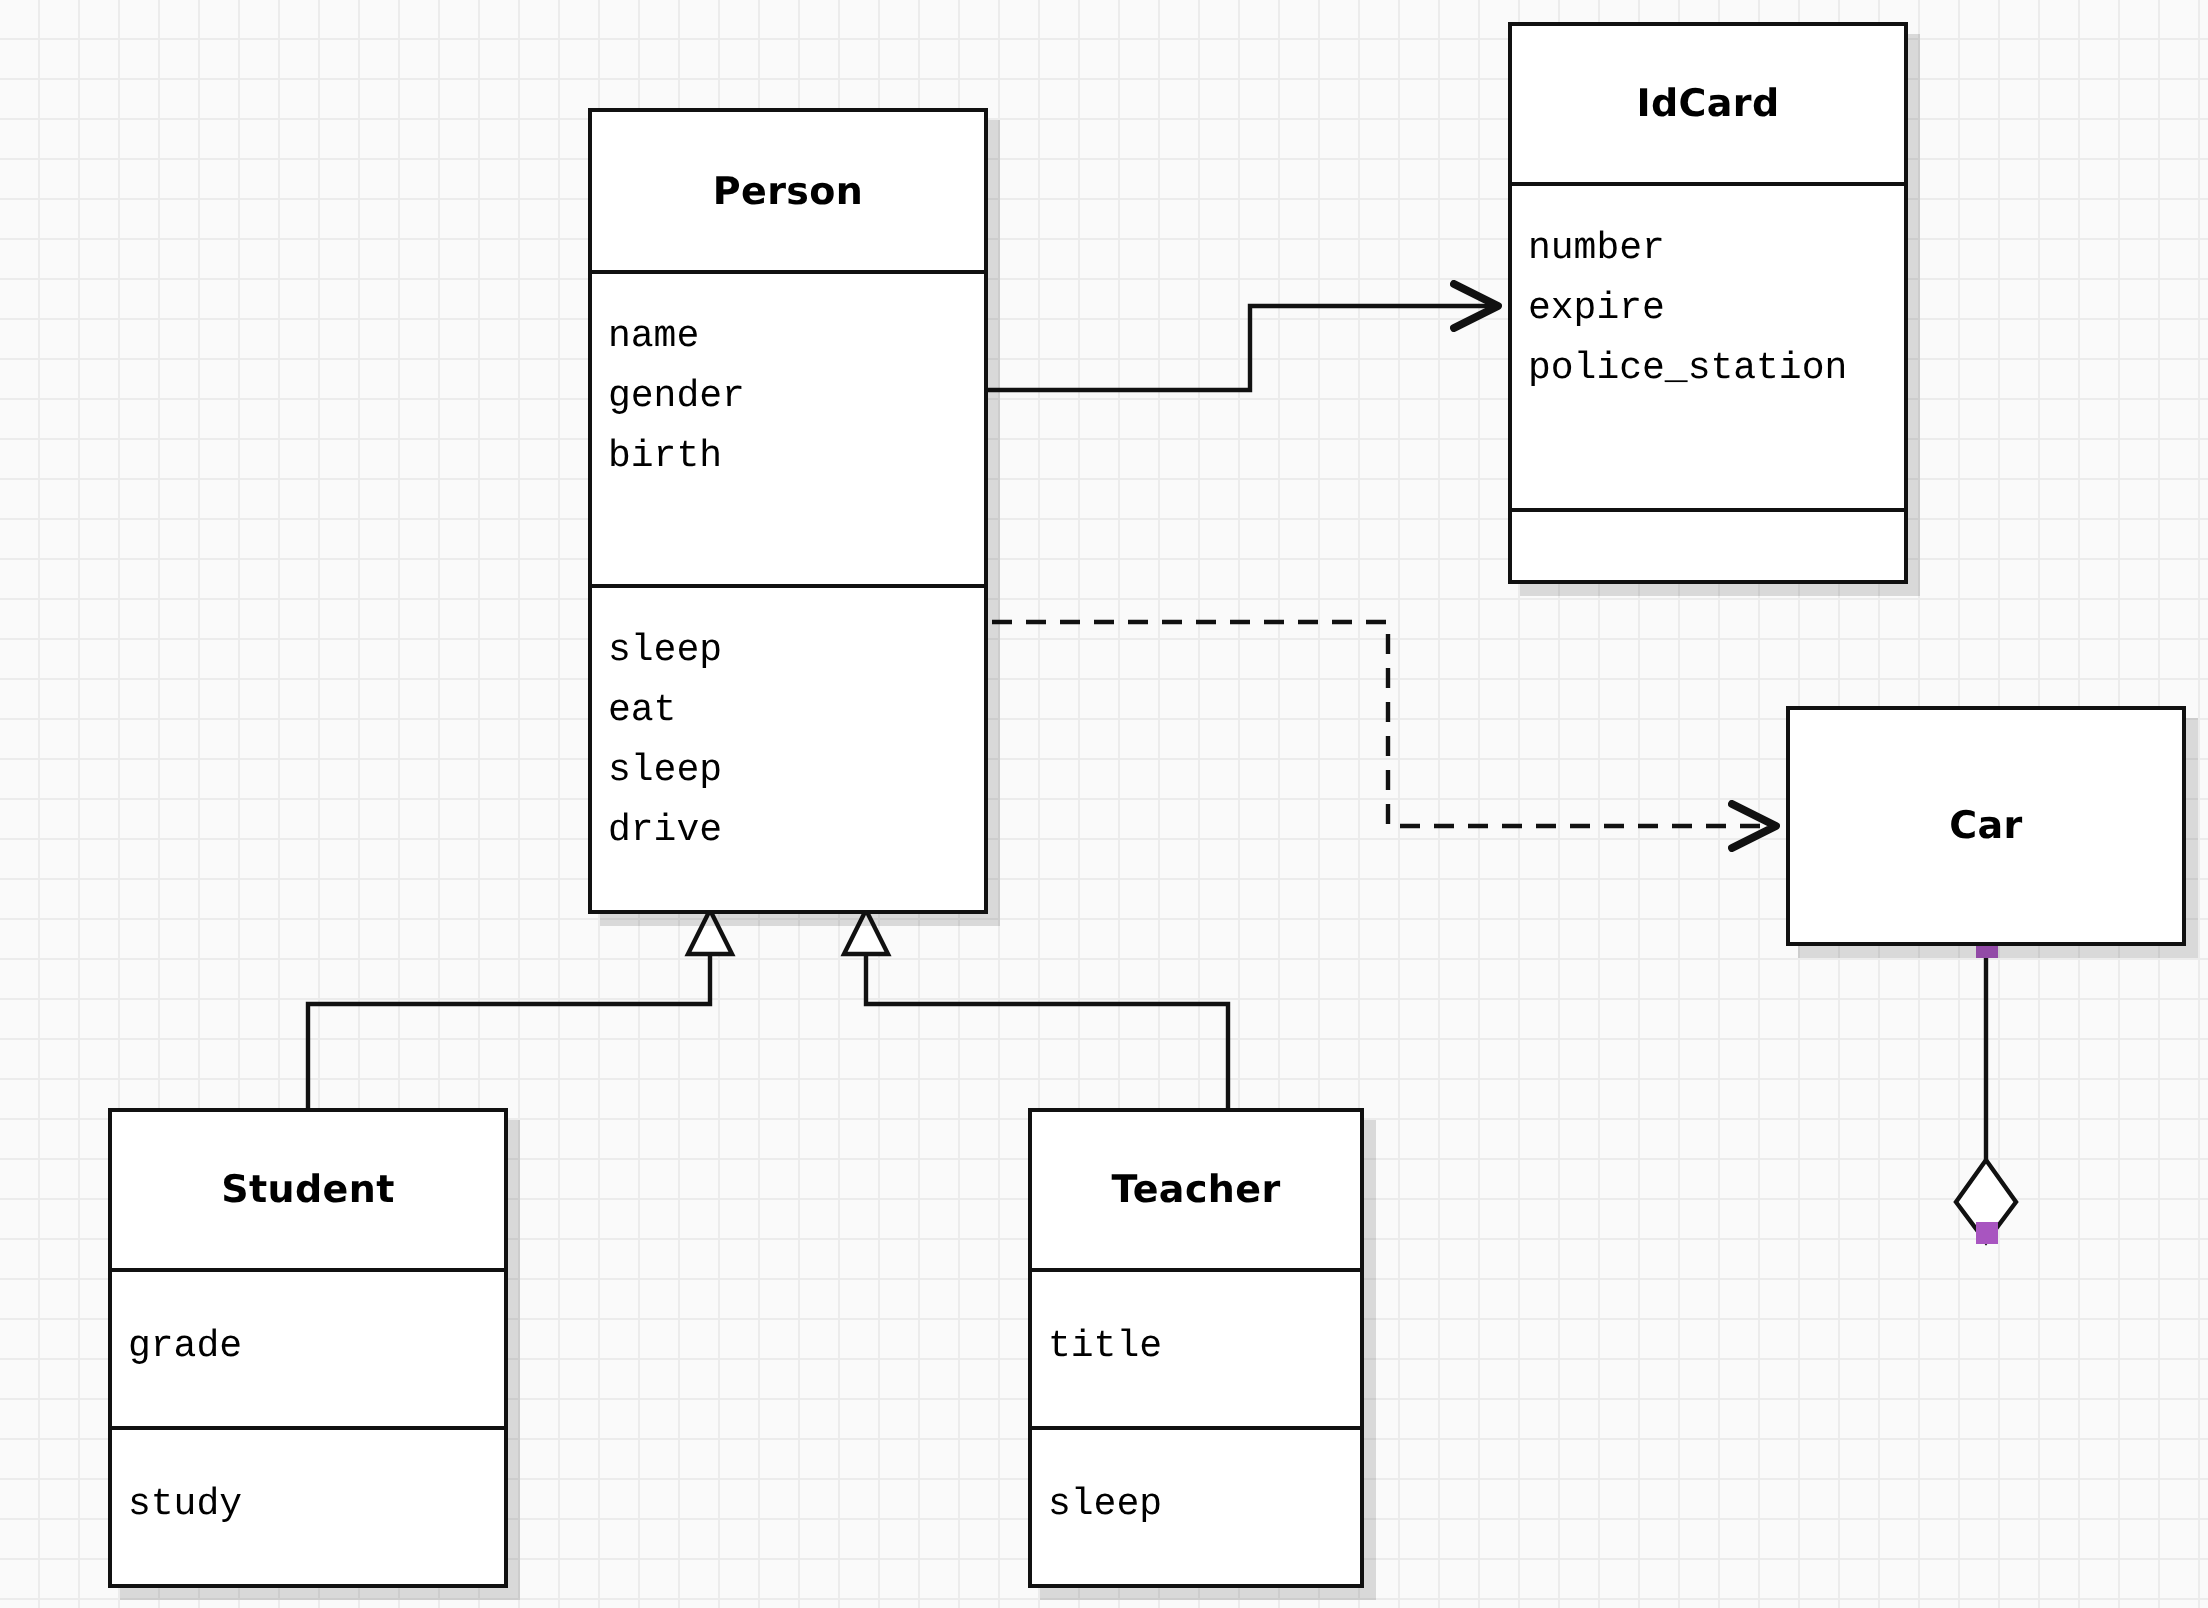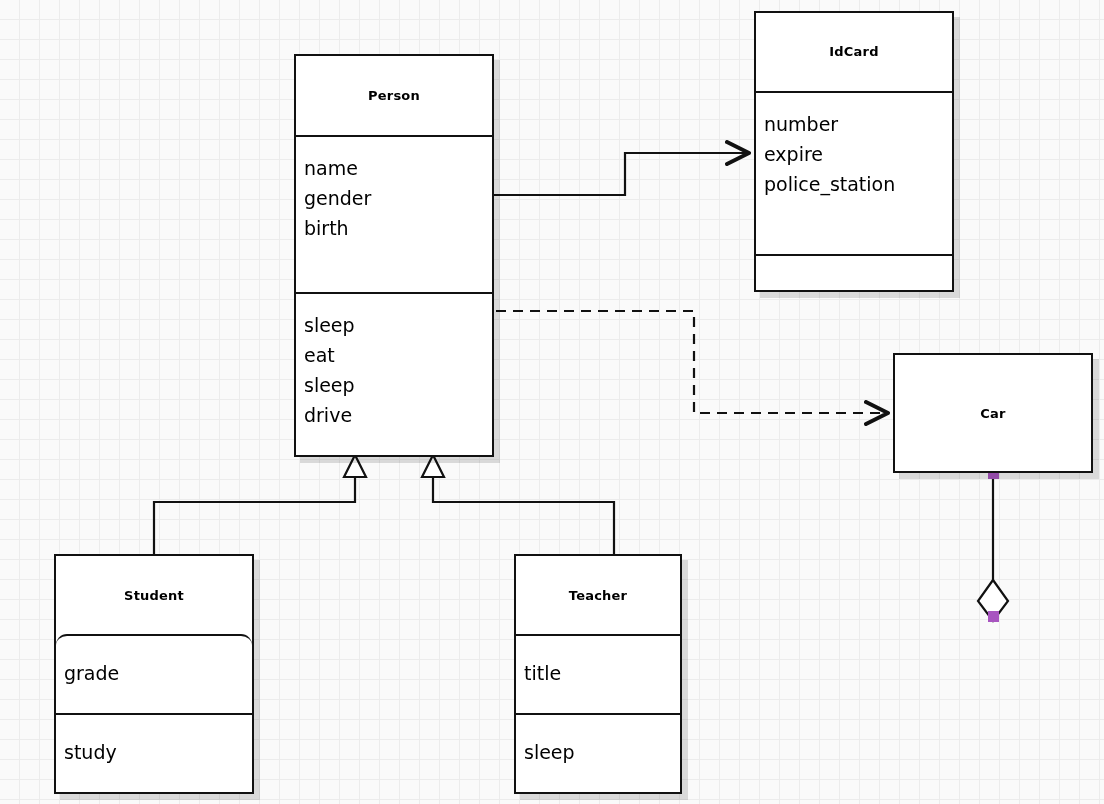--- a/index.html
+++ b/index.html
@@ -44,38 +44,39 @@
     overflow: hidden;
   }
   .compartment + .compartment {
     border-top: 2px solid #111111;
   }
   .cls-title {
     display: flex;
     align-items: center;
     justify-content: center;
     font-weight: bold;
-    font-size: 13px;
+    font-size: 19px;
     color: #000000;
     letter-spacing: 0.2px;
   }
   .cls-title.solo {
     height: 100%;
   }
   .members {
     padding: 16px 0 0 8px;
     font-size: 19px;
     line-height: 30px;
     color: #000000;
   }
   .members.single {
     padding-top: 22px;
   }
   .member-line {
     white-space: nowrap;
+    font-family: Liberation Mono, monospace;
   }
   .empty-compartment {
     
   }
   .handle {
     position: absolute;
     width: 11px;
     height: 11px;
     margin-left: -5px;
     margin-top: -5px;
@@ -146,21 +147,21 @@
     <div class="compartment empty-compartment" style="height:37px;"></div>
   </div>
 
   <div class="uml-class" style="left:893px; top:353px; width:200px; height:120px;">
     <div class="compartment cls-title solo">Car</div>
   </div>
 
 
   <div class="uml-class" style="left:54px; top:554px; width:200px; height:240px;">
     <div class="compartment cls-title" style="height:80px;">Student</div>
-    <div class="compartment members single" style="height:80px;border-radius:11px;">
+    <div class="compartment members single" style="height:80px;">
       <div class="member-line">grade</div>
     </div>
     <div class="compartment members single" style="height:80px;">
       <div class="member-line">study</div>
     </div>
   </div>
 
   <div class="uml-class" style="left:514px; top:554px; width:168px; height:240px;">
     <div class="compartment cls-title" style="height:80px;">Teacher</div>
     <div class="compartment members single" style="height:80px;">

